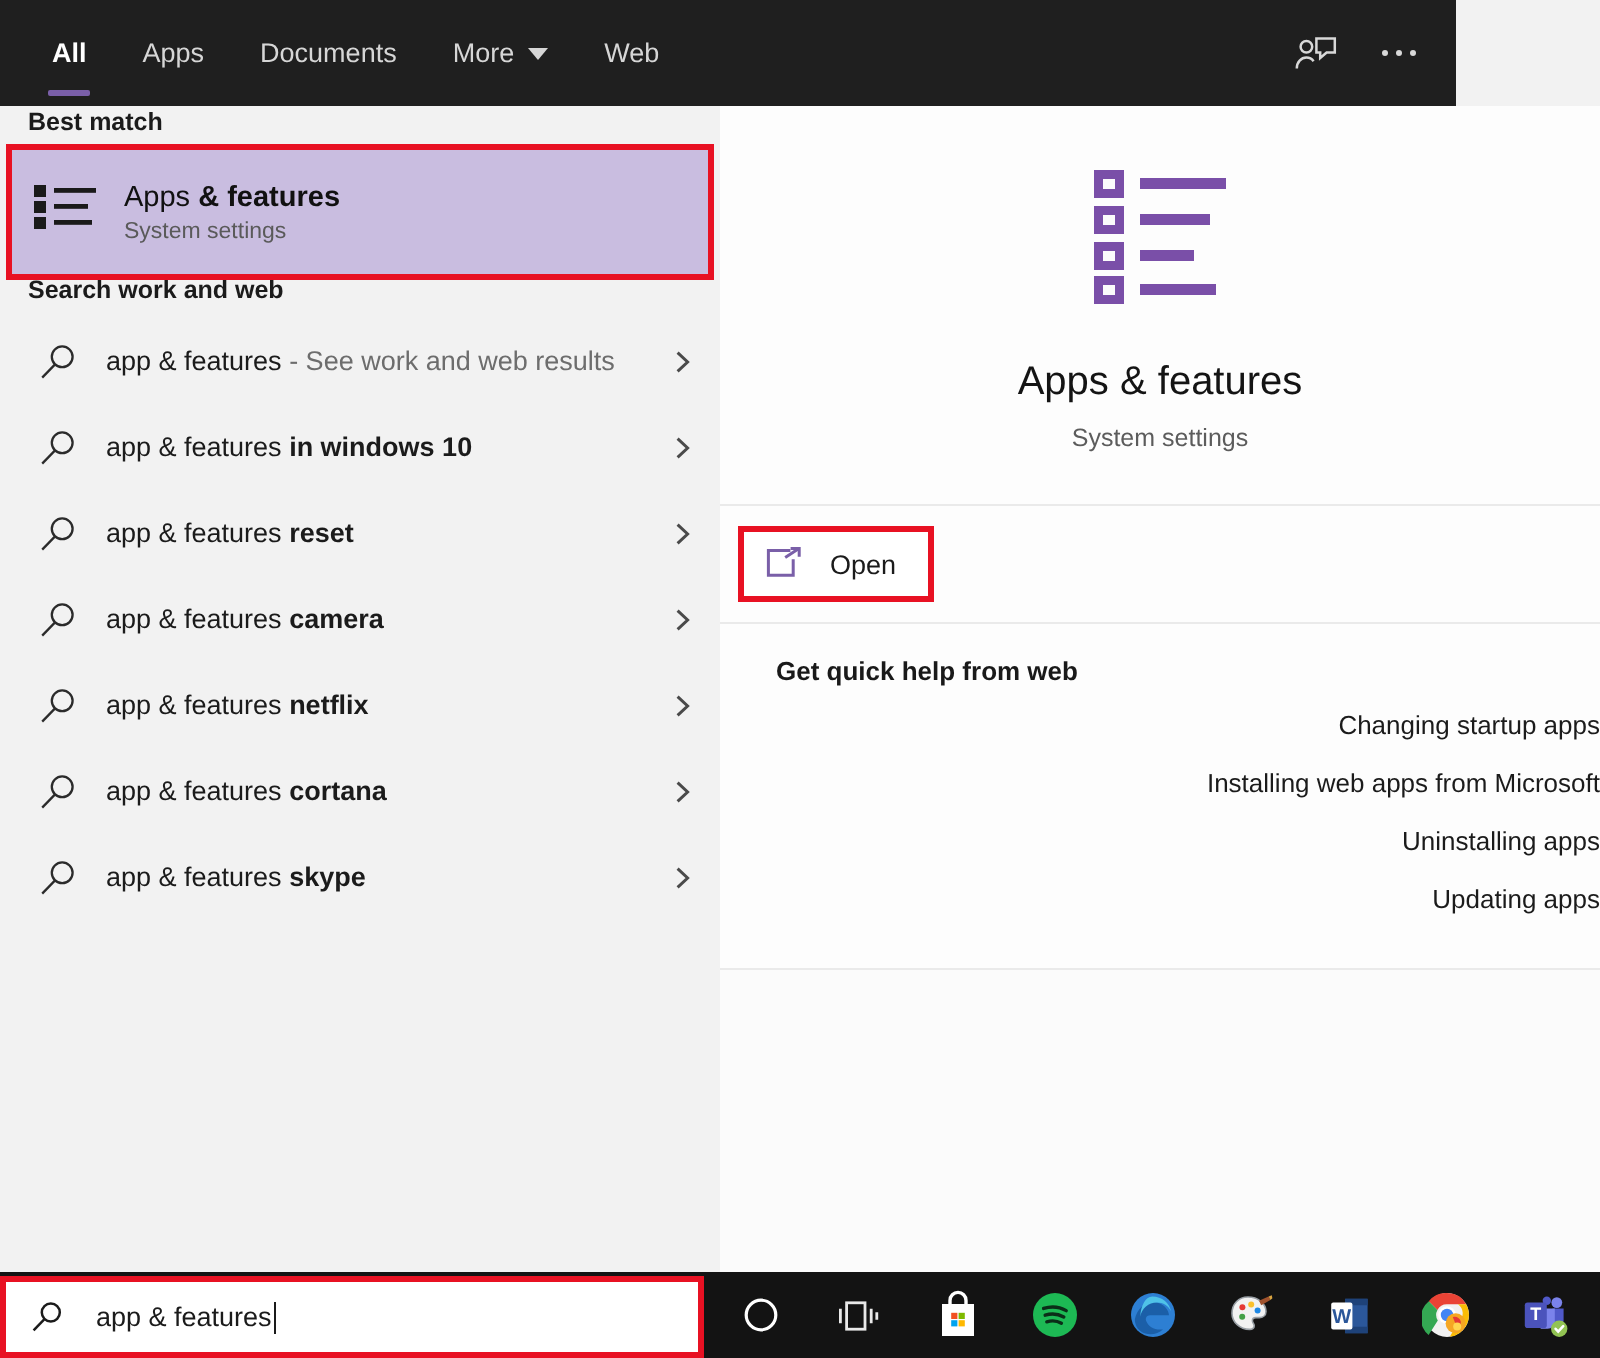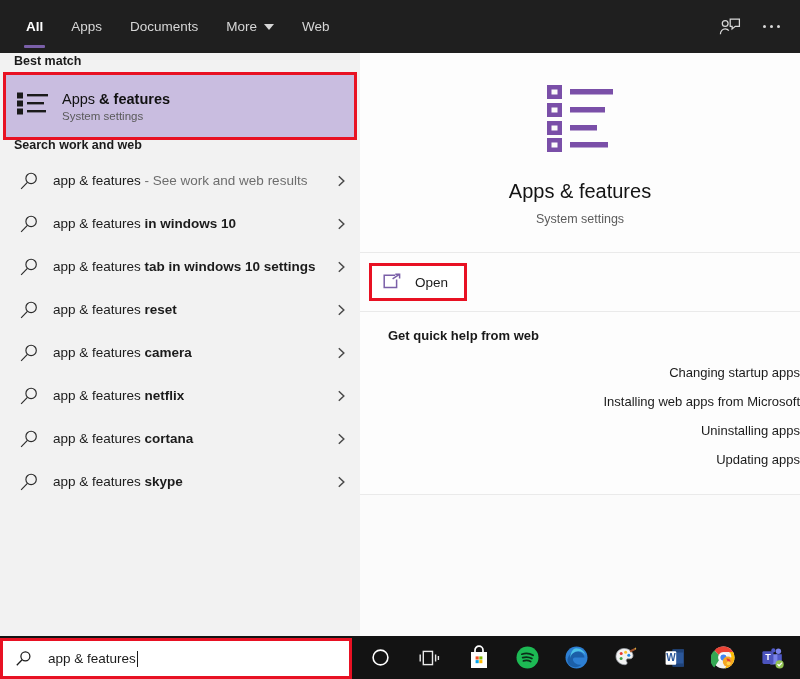--- a/index.html
+++ b/index.html
@@ -6,21 +6,21 @@
   html, body {
     width: 800px; height: 679px;
     font-family: "Liberation Sans", sans-serif;
     overflow: hidden;
     background: #f2f2f2;
   }
   #app { position: relative; width: 800px; height: 679px; }
 
   
   .topbar {
-    position: absolute; left: 0; top: 0; width: 800px; height: 53px;
+    position: absolute; left: 0; top: 0; width: 728px; height: 53px;
     background: #1f1f1f; display: flex; align-items: center;
   }
   .tabs { display: flex; align-items: center; height: 53px; padding-left: 12px; }
   .tab {
     position: relative; height: 53px; display: flex; align-items: center;
     padding: 0 14px; color: #d6d6d6; font-size: 13.5px; cursor: default;
   }
   .tab.active { color: #ffffff; font-weight: bold; }
   .tab.active .tab-underline {
     position: absolute; left: 12px; right: 12px; bottom: 5px;
@@ -88,21 +88,21 @@
   .card-actions { padding: 13px 0 13px 12px; }
   .open-box {
     display: inline-flex; align-items: center;
     padding: 7px 16px 7px 10px; background: #ffffff;
     outline: 3px solid #e81123;
   }
   .open-icon { width: 20px; height: 18px; margin-right: 13px; flex: 0 0 20px; }
   .open-label { font-size: 13.5px; color: #1b1b1b; }
 
   .card-help { padding: 16px 0 20px 28px; background: #fdfdfd; }
-  .help-head { font-size: 13px; font-weight: bold; color: #191919; margin-bottom: 15px; }
+  .help-head { font-size: 13px; font-weight: bold; color: #191919; margin-bottom: 5px; }
   .help-link { font-size: 13px; color: #1b1b1b; padding: 7px 0; cursor: default; text-align: right; }
 
   
   .taskbar {
     position: absolute; left: 0; top: 636px; width: 800px; height: 43px;
     background: #131313; display: flex; align-items: center;
   }
   .search-outline {
     position: absolute; left: 0; top: 638px; width: 352px; height: 41px;
     border: 3px solid #e81123; background: #ffffff;
@@ -209,30 +209,20 @@
             <span class="chev"><svg width="14" height="14" viewBox="0 0 14 14" fill="none" stroke="#4a4a4a" stroke-width="1.5">
                 <path d="M4.8 2.3l5 4.7-5 4.7"></path>
               </svg></span>
           </div>
           <div class="sugg">
             <span class="mag"><svg width="20" height="20" viewBox="0 0 20 20" fill="none" stroke="#2b2b2b" stroke-width="1.15">
                 <circle cx="12.1" cy="7.4" r="5.2"></circle>
                 <path d="M8.4 11.3L2.1 17.8"></path>
               </svg></span>
             <span class="txt"><span>app &amp; features </span><b>in windows 10</b></span>
-            <span class="chev"><svg width="14" height="14" viewBox="0 0 14 14" fill="none" stroke="#4a4a4a" stroke-width="1.5">
-                <path d="M4.8 2.3l5 4.7-5 4.7"></path>
-              </svg></span>
-          </div>
-          <div class="sugg">
-            <span class="mag"><svg width="20" height="20" viewBox="0 0 20 20" fill="none" stroke="#2b2b2b" stroke-width="1.15">
-                <circle cx="12.1" cy="7.4" r="5.2"></circle>
-                <path d="M8.4 11.3L2.1 17.8"></path>
-              </svg></span>
-            <span class="txt"><span>app &amp; features </span><b>tab in windows 10 settings</b></span>
             <span class="chev"><svg width="14" height="14" viewBox="0 0 14 14" fill="none" stroke="#4a4a4a" stroke-width="1.5">
                 <path d="M4.8 2.3l5 4.7-5 4.7"></path>
               </svg></span>
           </div>
           <div class="sugg">
             <span class="mag"><svg width="20" height="20" viewBox="0 0 20 20" fill="none" stroke="#2b2b2b" stroke-width="1.15">
                 <circle cx="12.1" cy="7.4" r="5.2"></circle>
                 <path d="M8.4 11.3L2.1 17.8"></path>
               </svg></span>
             <span class="txt"><span>app &amp; features </span><b>reset</b></span>

